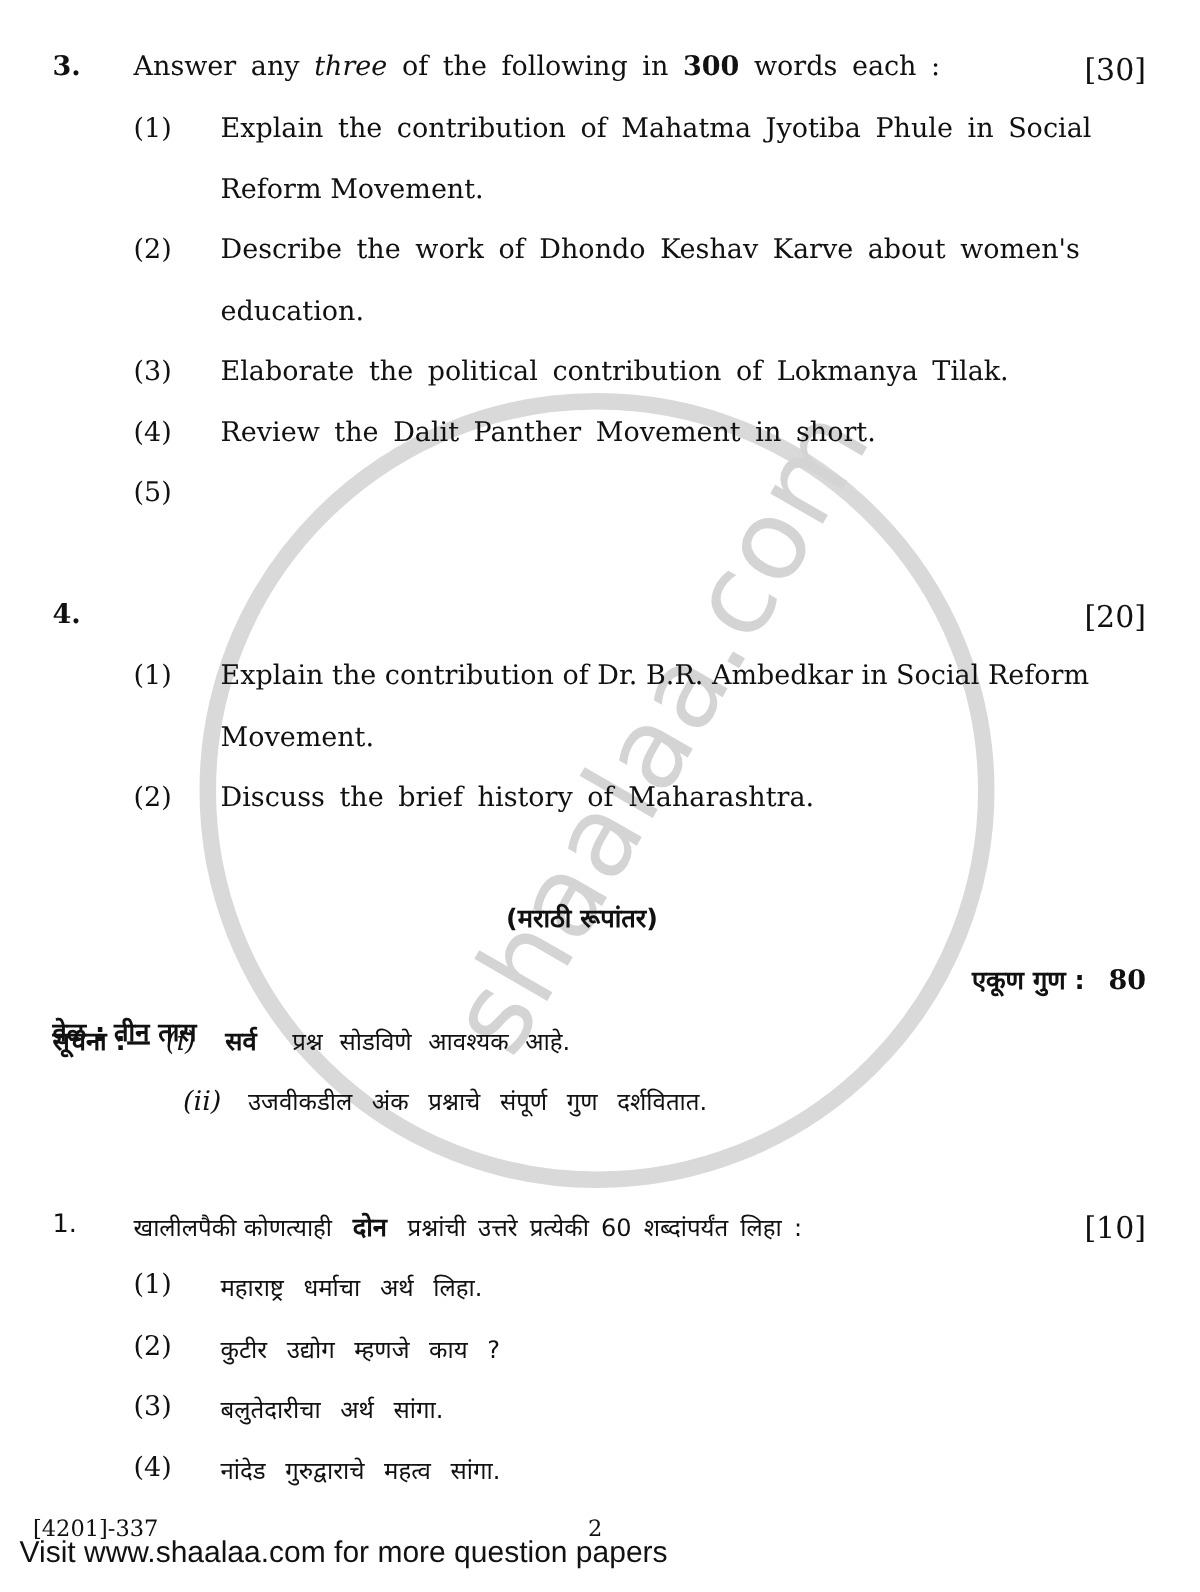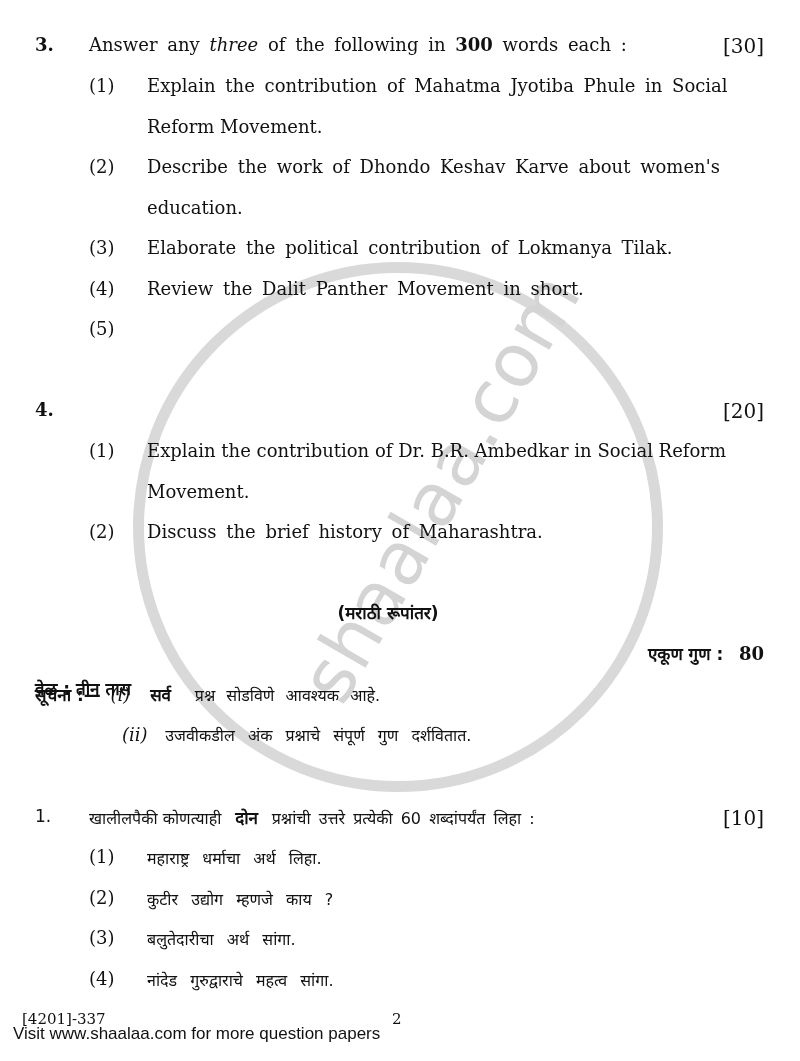--- a/index.html
+++ b/index.html
@@ -16,21 +16,21 @@
   .mk { position: absolute; z-index: 1; font-size: 20px; right: 36px; }
   .sub { position: absolute; z-index: 1; font-size: 18px; left: 89px; }
   .txt { position: absolute; z-index: 1; font-size: 18px; left: 147px; white-space: nowrap; }
   .head { position: absolute; z-index: 1; font-size: 18px; left: 89px; white-space: nowrap; }
   .mr { font-family: "DejaVu Sans", sans-serif; font-size: 16px; }
   .mrb { font-family: "DejaVu Sans", sans-serif; font-size: 17px; font-weight: bold; }
   b.bd { font-weight: bold; }
   i.it { font-style: italic; margin-top: 12px; }
   .footer-code { position: absolute; left: 22px; top: 1010px; font-size: 15px; z-index: 1; }
   .footer-page { position: absolute; left: 392px; top: 1010px; font-size: 15px; z-index: 1; }
-  .footer-visit { position: absolute; left: 13px; top: 1024px; font-size: 17px; z-index: 1;
+  .footer-visit { position: absolute; left: 13px; top: 1024px; font-size: 20px; z-index: 1;
          font-family: "Liberation Sans", sans-serif; }
   .spread { word-spacing: 4px; }
 </style>
 </head>
 <body>
 
 <div class="page">
   <div class="watermark-circle"></div>
   <div class="watermark-text">shaalaa.com</div>
 

